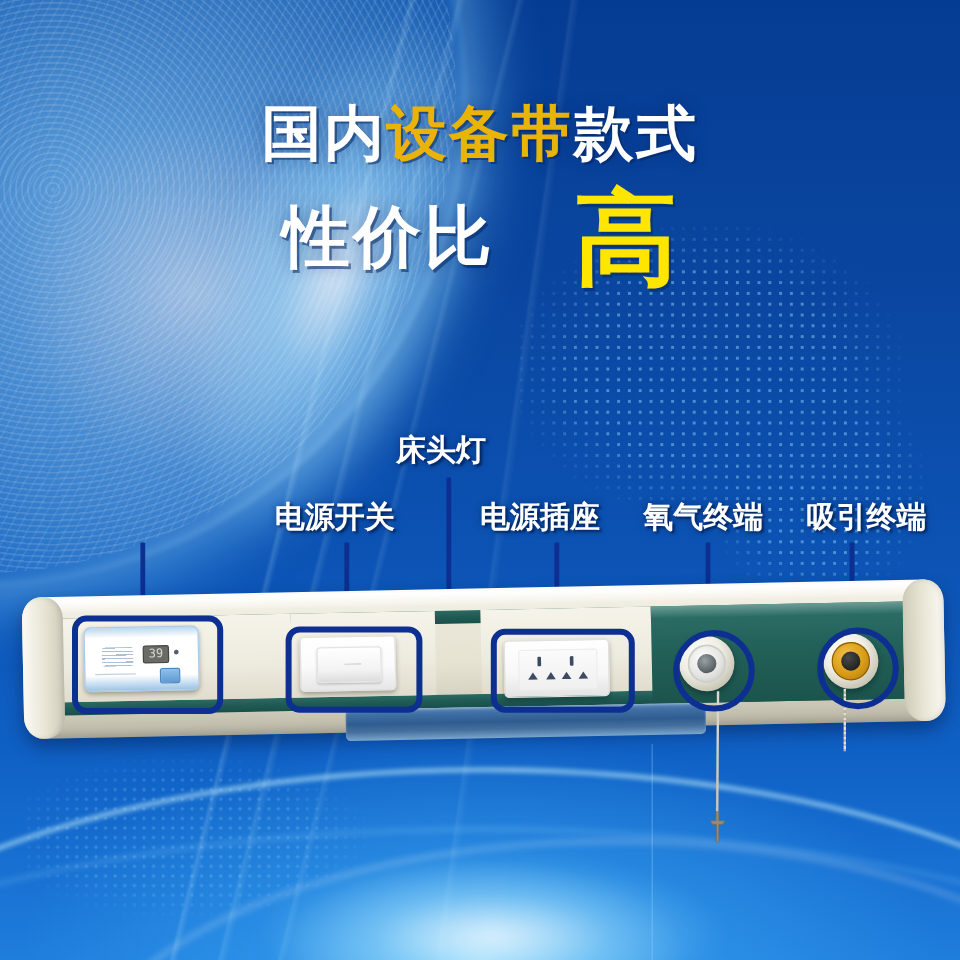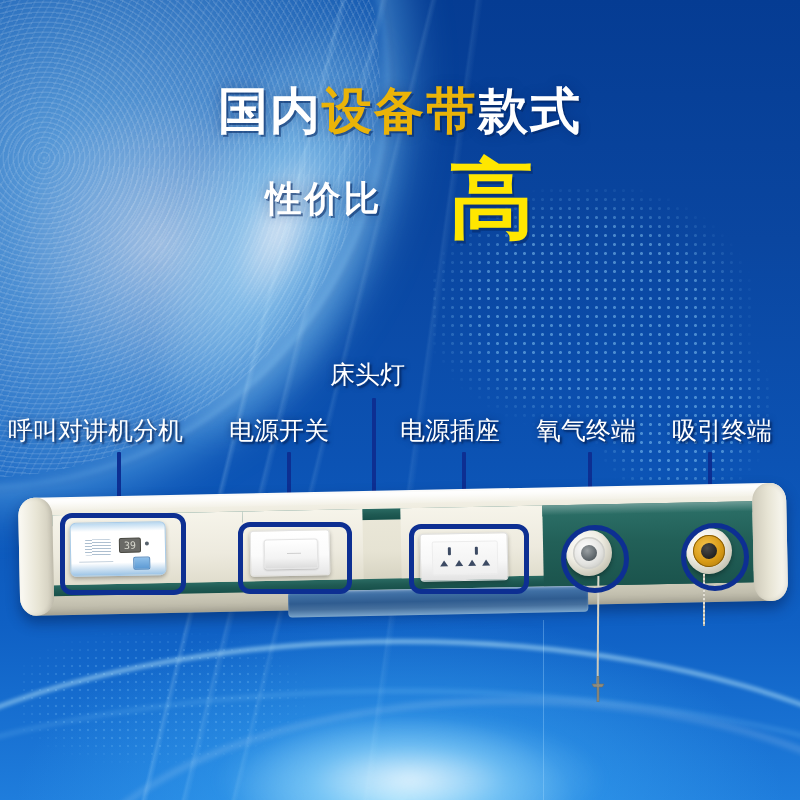--- a/index.html
+++ b/index.html
@@ -71,29 +71,29 @@
   .vline-bg{position:absolute;left:543px;top:620px;width:1px;height:180px;background:rgba(160,215,255,.35);}
 
   
   .headline{position:absolute;left:0;right:0;top:82px;text-align:center;
     font-weight:bold;letter-spacing:2px;white-space:nowrap;}
   .h1{font-size:50px;line-height:58px;
       text-shadow:2px 2px 0 rgba(3,36,94,.55), 0 0 12px rgba(0,30,90,.35);}
   .h1 .w{color:#ffffff;}
   .h1 .y{color:#eab308;}
   .h2row{position:absolute;left:0;right:0;top:160px;text-align:center;white-space:nowrap;}
-  .h2{display:inline-block;color:#ffffff;font-size:36px;font-weight:bold;letter-spacing:3px;
+  .h2{display:inline-block;color:#ffffff;font-size:56px;font-weight:bold;letter-spacing:3px;
       text-shadow:2px 2px 0 rgba(3,36,94,.55),0 0 12px rgba(0,30,90,.35);vertical-align:middle;}
   .big{display:inline-block;color:#ffe600;font-size:86px;font-weight:bold;margin-left:66px;
       line-height:78px;vertical-align:middle;
       text-shadow:2px 3px 0 rgba(3,36,94,.5);}
 
   
   .labels{position:absolute;left:0;top:0;width:800px;height:800px;}
-  .lbl{position:absolute;color:#ffffff;font-weight:normal;font-size:25px;white-space:nowrap;
+  .lbl{position:absolute;color:#ffffff;font-weight:bold;font-size:25px;white-space:nowrap;
        letter-spacing:0px;
        text-shadow:2px 2px 2px rgba(2,28,78,.75),0 0 6px rgba(2,28,78,.5);}
   .leader{position:absolute;width:4px;background:#0d2f92;border-radius:1px;}
 
   
   #panel{position:absolute;left:18px;top:498px;width:768px;height:132px;
     transform:rotate(-1.15deg);transform-origin:0 0;}
   .panel-body{position:absolute;left:0;top:0;width:768px;height:118px;border-radius:16px/18px;
     background:linear-gradient(180deg,#ffffff 0%,#f4f2e8 7%,#eae7d8 22%,#e6e3d3 52%,#d8d5c4 72%,#c8c5b4 88%,#b5b2a2 100%);
     box-shadow:0 7px 14px rgba(2,25,70,.45), inset 0 -3px 6px rgba(0,0,0,.12);}
@@ -212,21 +212,20 @@
   </div>
 
   <div class="labels">
     <div class="leader" style="left:117px;top:452px;height:72px;"></div>
     <div class="leader" style="left:287px;top:452px;height:78px;"></div>
     <div class="leader" style="left:372px;top:398px;height:200px;"></div>
     <div class="leader" style="left:462px;top:452px;height:82px;"></div>
     <div class="leader" style="left:588px;top:452px;height:80px;"></div>
     <div class="leader" style="left:708px;top:452px;height:78px;"></div>
 
-    <div class="lbl" style="left:8px;top:414px;">呼叫对讲机分机</div>
     <div class="lbl" style="left:229px;top:414px;">电源开关</div>
     <div class="lbl" style="left:330px;top:358px;">床头灯</div>
     <div class="lbl" style="left:536px;top:414px;">氧气终端</div>
     <div class="lbl" style="left:400px;top:414px;">电源插座</div>
     <div class="lbl" style="left:672px;top:414px;">吸引终端</div>
   </div>
 
   <div id="panel">
     <div class="panel-body"></div>
     <div class="panel-top-hl"></div>

